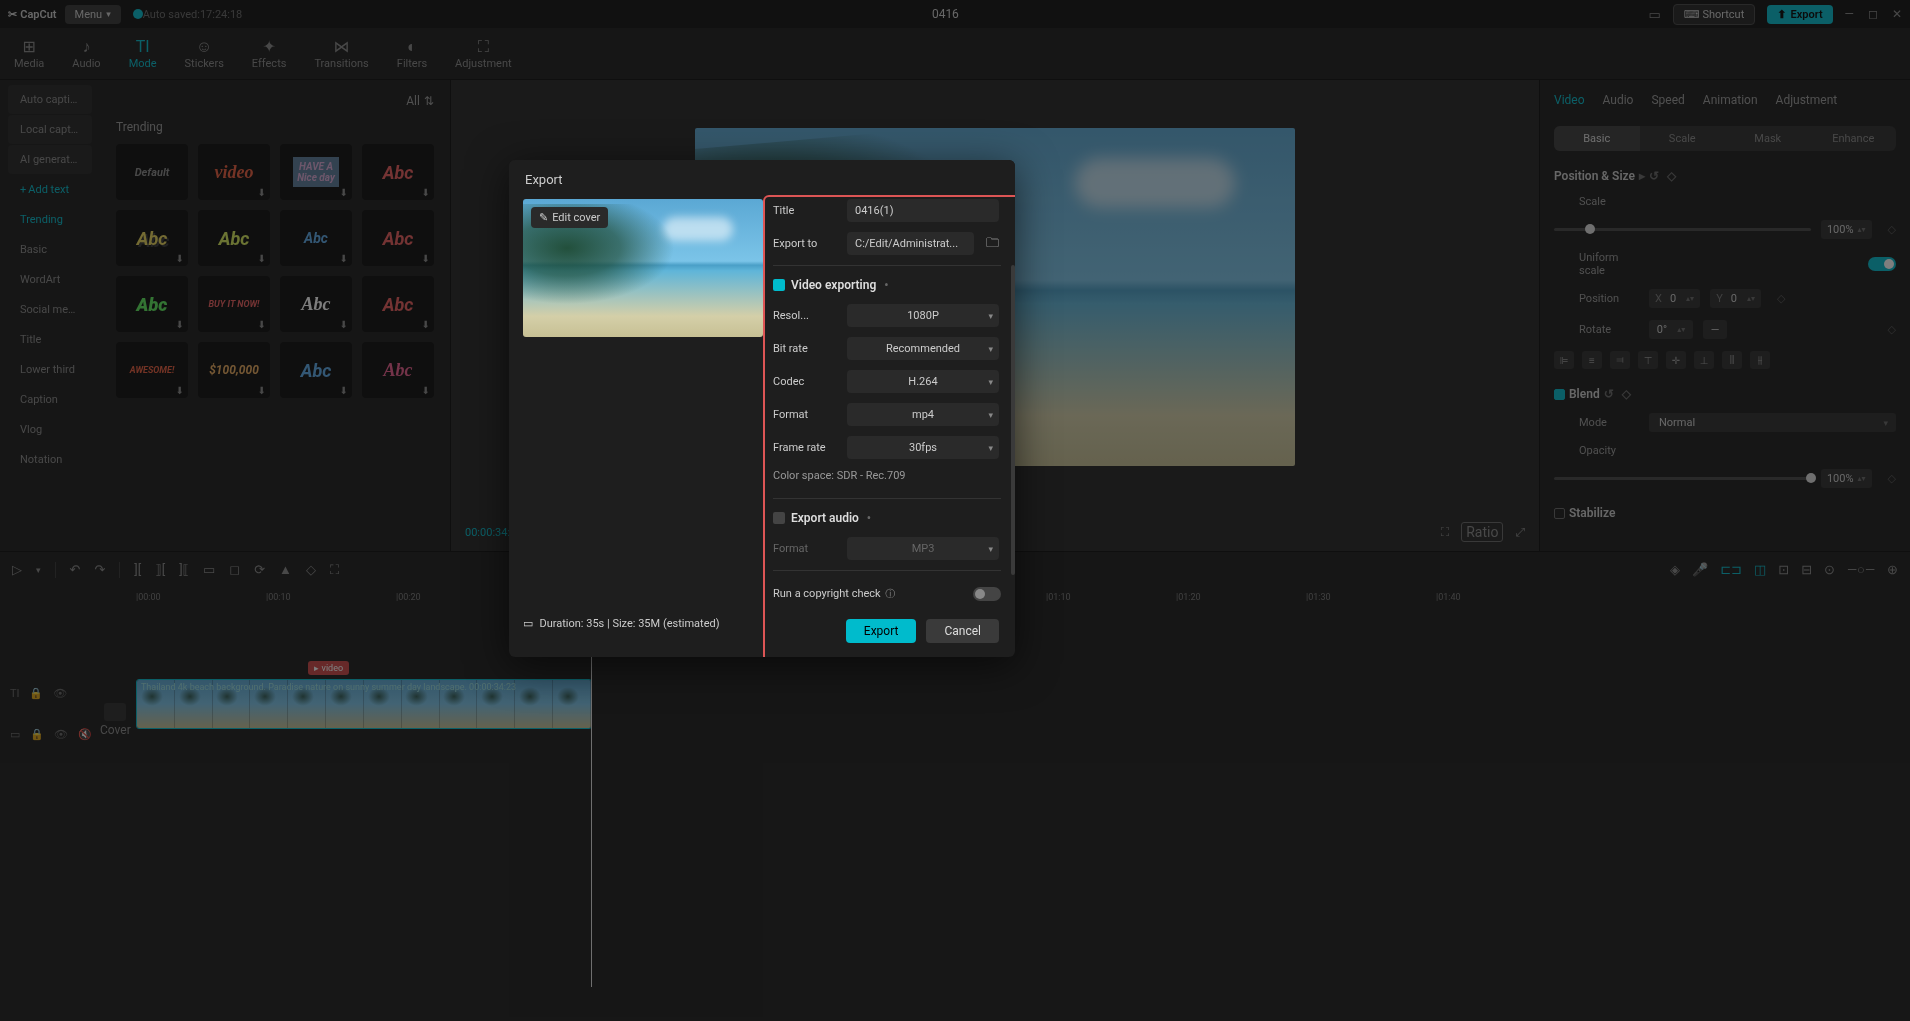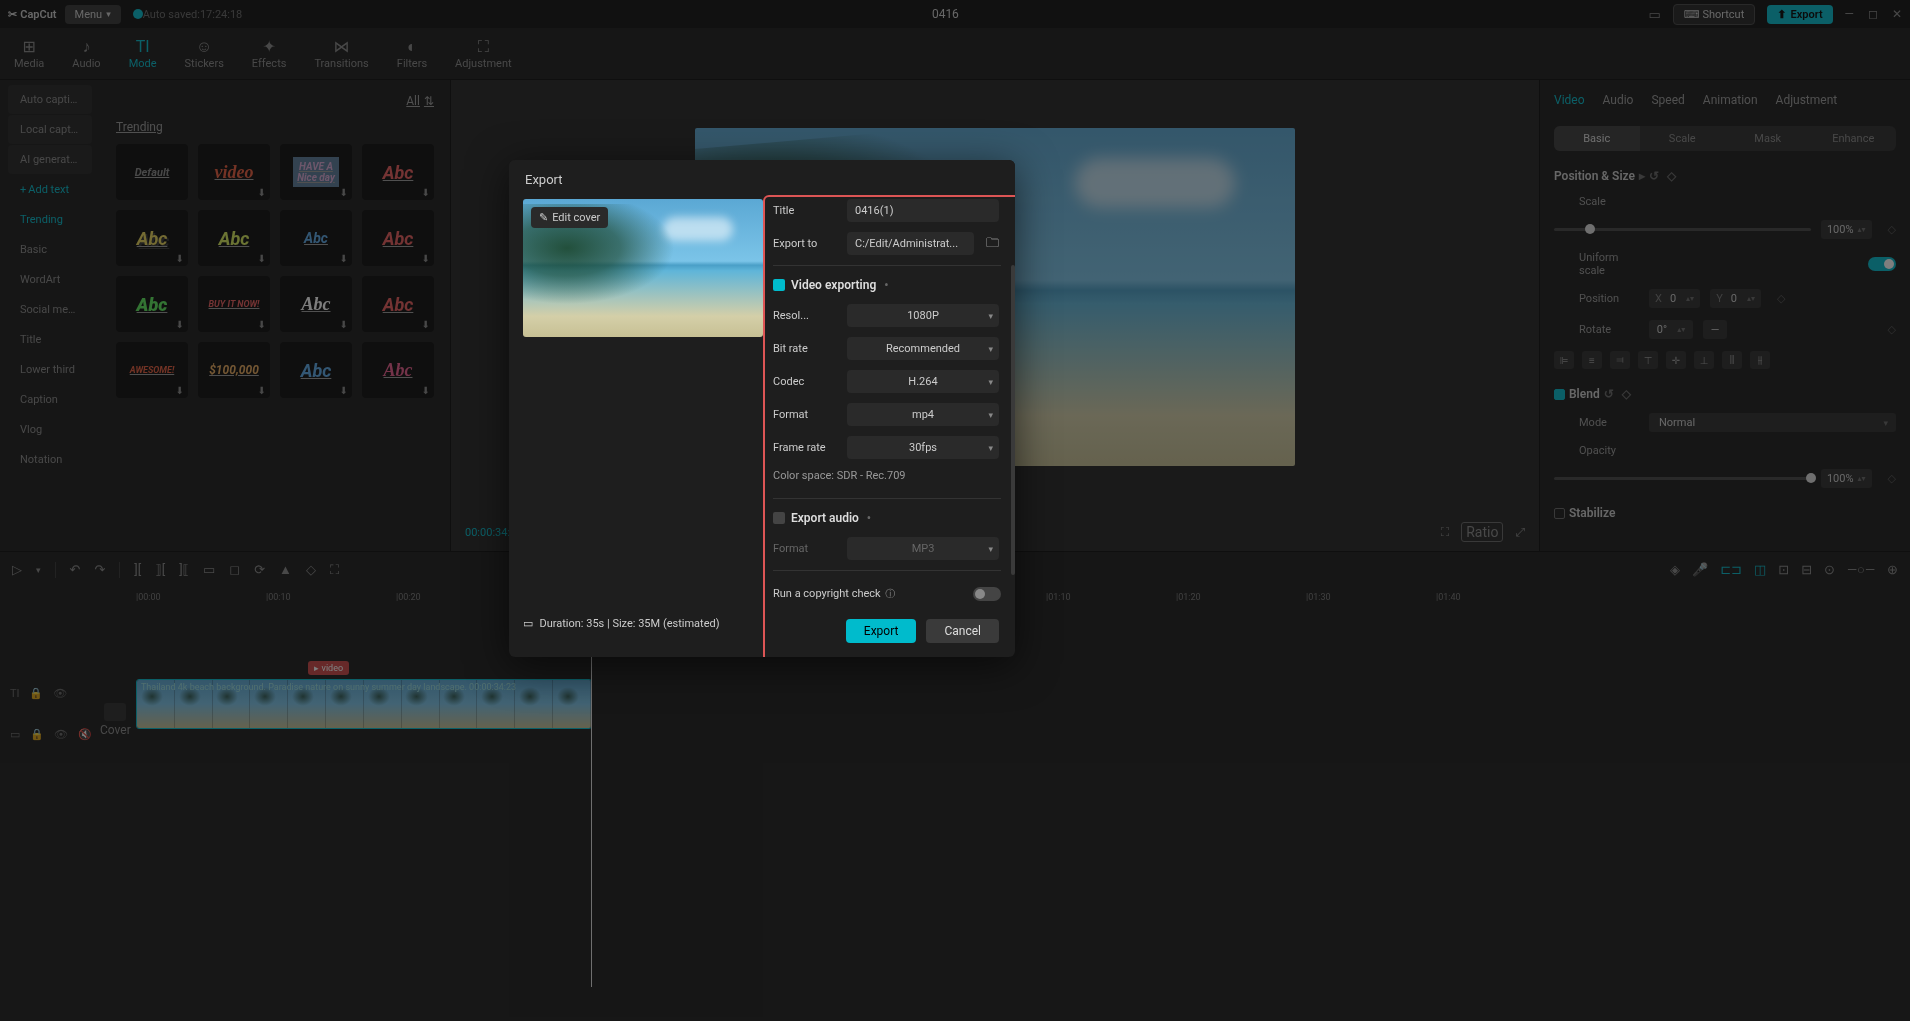--- a/index.html
+++ b/index.html
@@ -27,21 +27,21 @@
 
 
 .main { display:flex; height:calc(100% - 28px - 52px - 470px); }
 .left-panel { width:450px; background:#1a1a1a; display:flex; }
 .sidebar { width:100px; background:#1a1a1a; padding:4px 0; }
 .sidebar .item { padding:8px 12px; font-size:11px; color:#888; cursor:pointer; margin:1px 8px; border-radius:4px; white-space:nowrap; overflow:hidden; text-overflow:ellipsis; }
 .sidebar .item.tag { background:#222; }
 .sidebar .item.active { color:#0bc; }
 .sidebar .item .plus { color:#0bc; margin-right:2px; }
 
-.template-area { flex:1; padding:8px 16px; overflow:hidden;text-decoration:underline; }
+.template-area { flex:1; padding:8px 16px; overflow:hidden; }
 .template-header { display:flex; justify-content:space-between; align-items:center; padding:6px 0 12px; color:#999; font-size:12px; }
 .template-header .all { display:flex; align-items:center; gap:4px; }
 .template-section { color:#999; font-size:12px; margin-bottom:10px; }
 .template-grid { display:grid; grid-template-columns:repeat(4,1fr); gap:10px; }
 .template-card { height:56px; background:#0a0a0a; border-radius:4px; position:relative; display:flex; align-items:center; justify-content:center; overflow:hidden; }
 .template-card .dl { position:absolute; bottom:2px; right:4px; color:#888; font-size:10px; }
 .abc { font-weight:700; font-size:18px; font-style:italic; }
 
 .player-panel { flex:1; background:#222; border-left:1px solid #0a0a0a; border-right:1px solid #0a0a0a; display:flex; flex-direction:column; }
 .player-header { height:32px; display:flex; align-items:center; justify-content:space-between; padding:0 12px; color:#999; background:#1f1f1f; }

